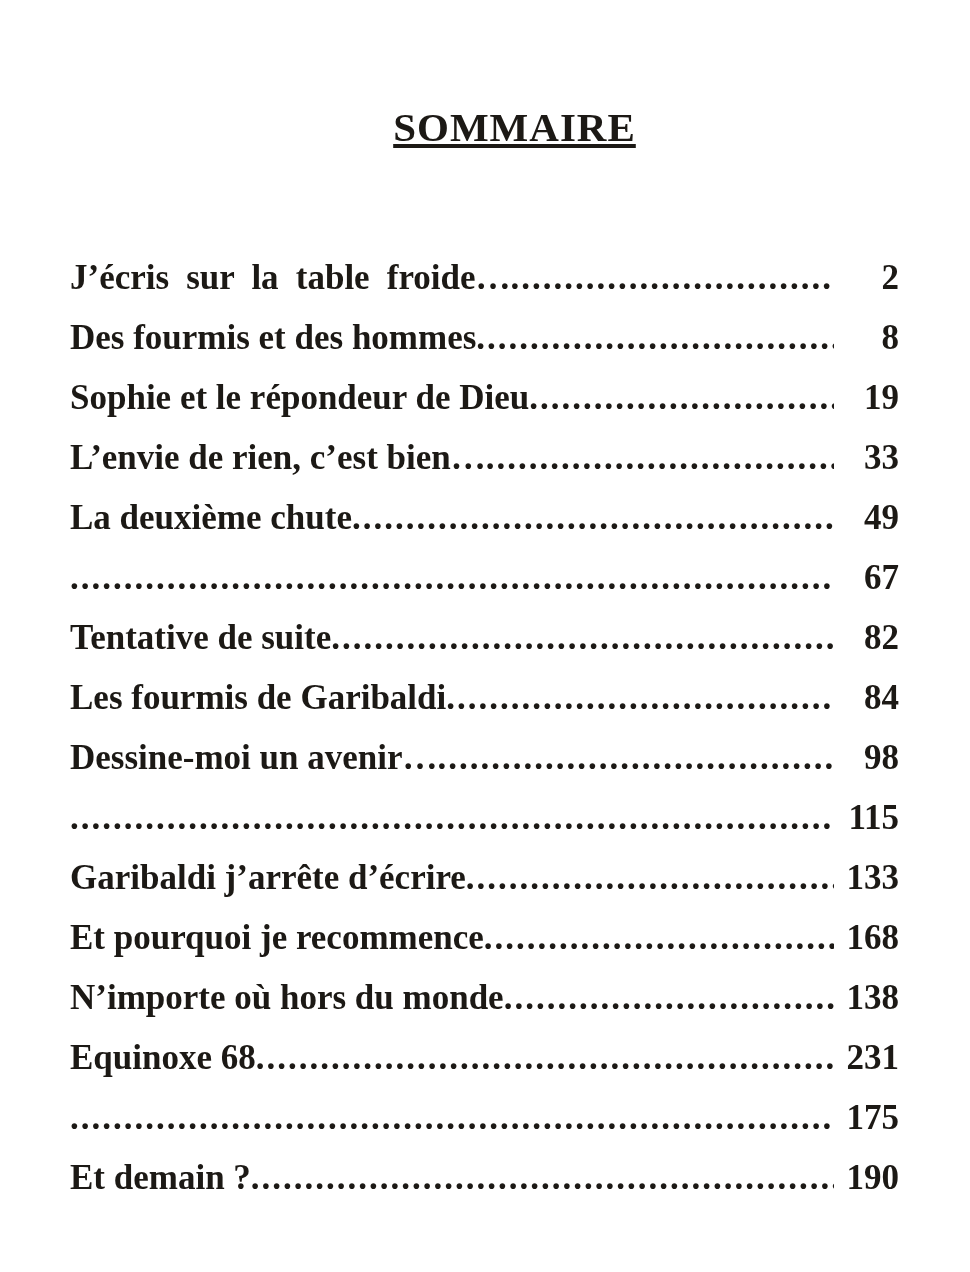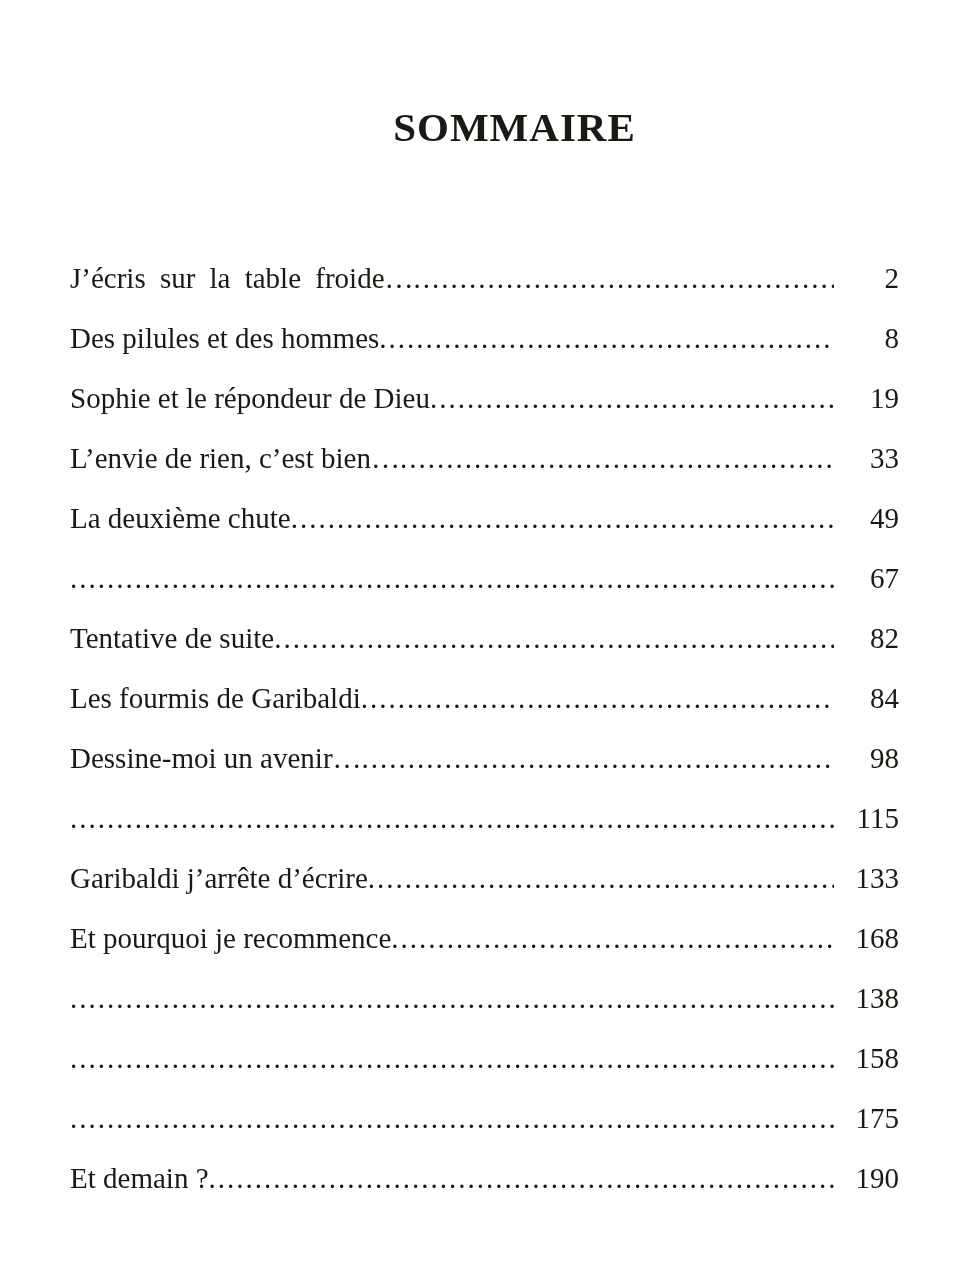--- a/index.html
+++ b/index.html
@@ -25,30 +25,32 @@
     margin: 0;
     height: 46px;
     line-height: 46px;
     text-align: center;
     font-size: 41px;
     font-weight: bold;
     letter-spacing: 1px;
     position: relative;
     left: 30px;
     white-space: nowrap;
+    text-decoration: underline;
   }
   .toc-list {
     margin-top: 98px;
   }
   .toc-entry {
     display: flex;
     align-items: flex-start;
     height: 60px;
     line-height: 60px;
-    font-size: 29px;
+    font-size: 35px;
+    font-weight: bold;
   }
   .entry-title {
     white-space: nowrap;
     flex: 0 0 auto;
   }
   
   .toc-entry:first-child .entry-title {
     word-spacing: 0.24em;
   }
   .dot-leader {
@@ -76,21 +78,21 @@
   <h1 class="page-title">SOMMAIRE</h1>
 
   <nav class="toc-list" id="toc-list">
   <div class="toc-entry">
     <span class="entry-title">J’écris sur la table froide…</span>
     <span class="dot-leader"></span>
     <span class="entry-page-number">2</span>
   </div>
 
   <div class="toc-entry">
-    <span class="entry-title">Des pilules et des hommes</span>
+    <span class="entry-title">Des fourmis et des hommes</span>
     <span class="dot-leader"></span>
     <span class="entry-page-number">8</span>
   </div>
 
   <div class="toc-entry">
     <span class="entry-title">Sophie et le répondeur de Dieu</span>
     <span class="dot-leader"></span>
     <span class="entry-page-number">19</span>
   </div>
 
@@ -140,27 +142,29 @@
     <span class="entry-page-number">133</span>
   </div>
 
   <div class="toc-entry">
     <span class="entry-title">Et pourquoi je recommence</span>
     <span class="dot-leader"></span>
     <span class="entry-page-number">168</span>
   </div>
 
   <div class="toc-entry">
+    <span class="entry-title">N’importe où hors du monde</span>
     <span class="dot-leader"></span>
     <span class="entry-page-number">138</span>
   </div>
 
   <div class="toc-entry">
+    <span class="entry-title">Equinoxe 68</span>
     <span class="dot-leader"></span>
-    <span class="entry-page-number">158</span>
+    <span class="entry-page-number">231</span>
   </div>
 
   <div class="toc-entry">
     <span class="dot-leader"></span>
     <span class="entry-page-number">175</span>
   </div>
 
   <div class="toc-entry">
     <span class="entry-title">Et demain ?</span>
     <span class="dot-leader"></span>

